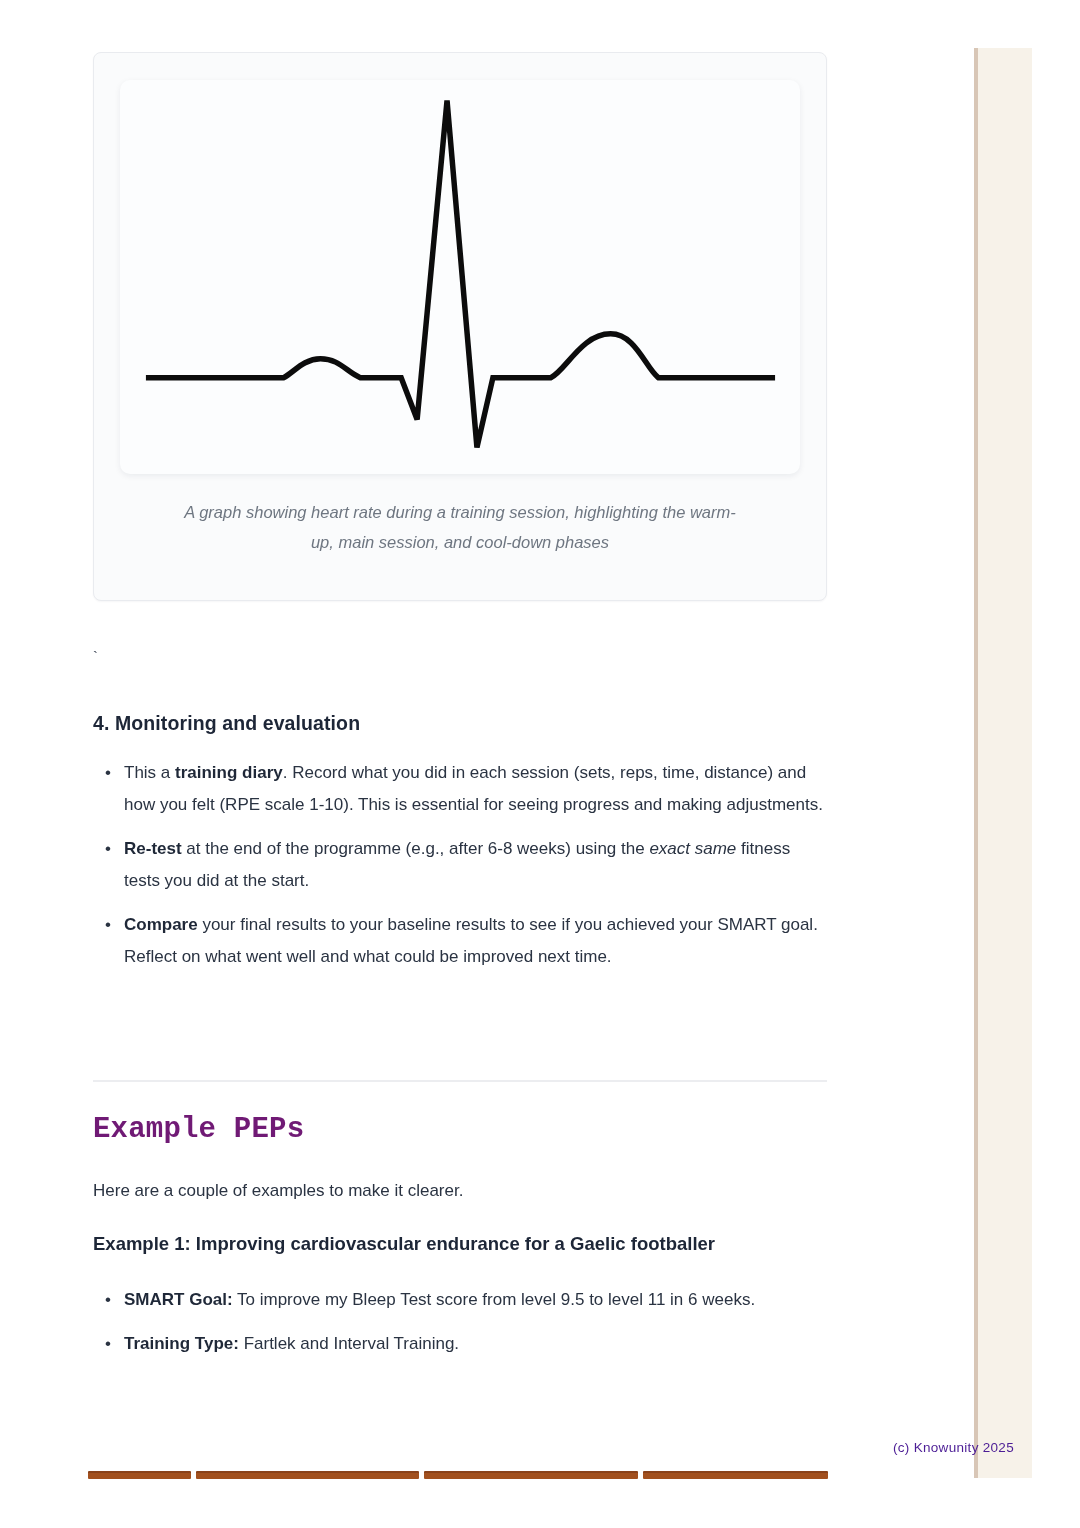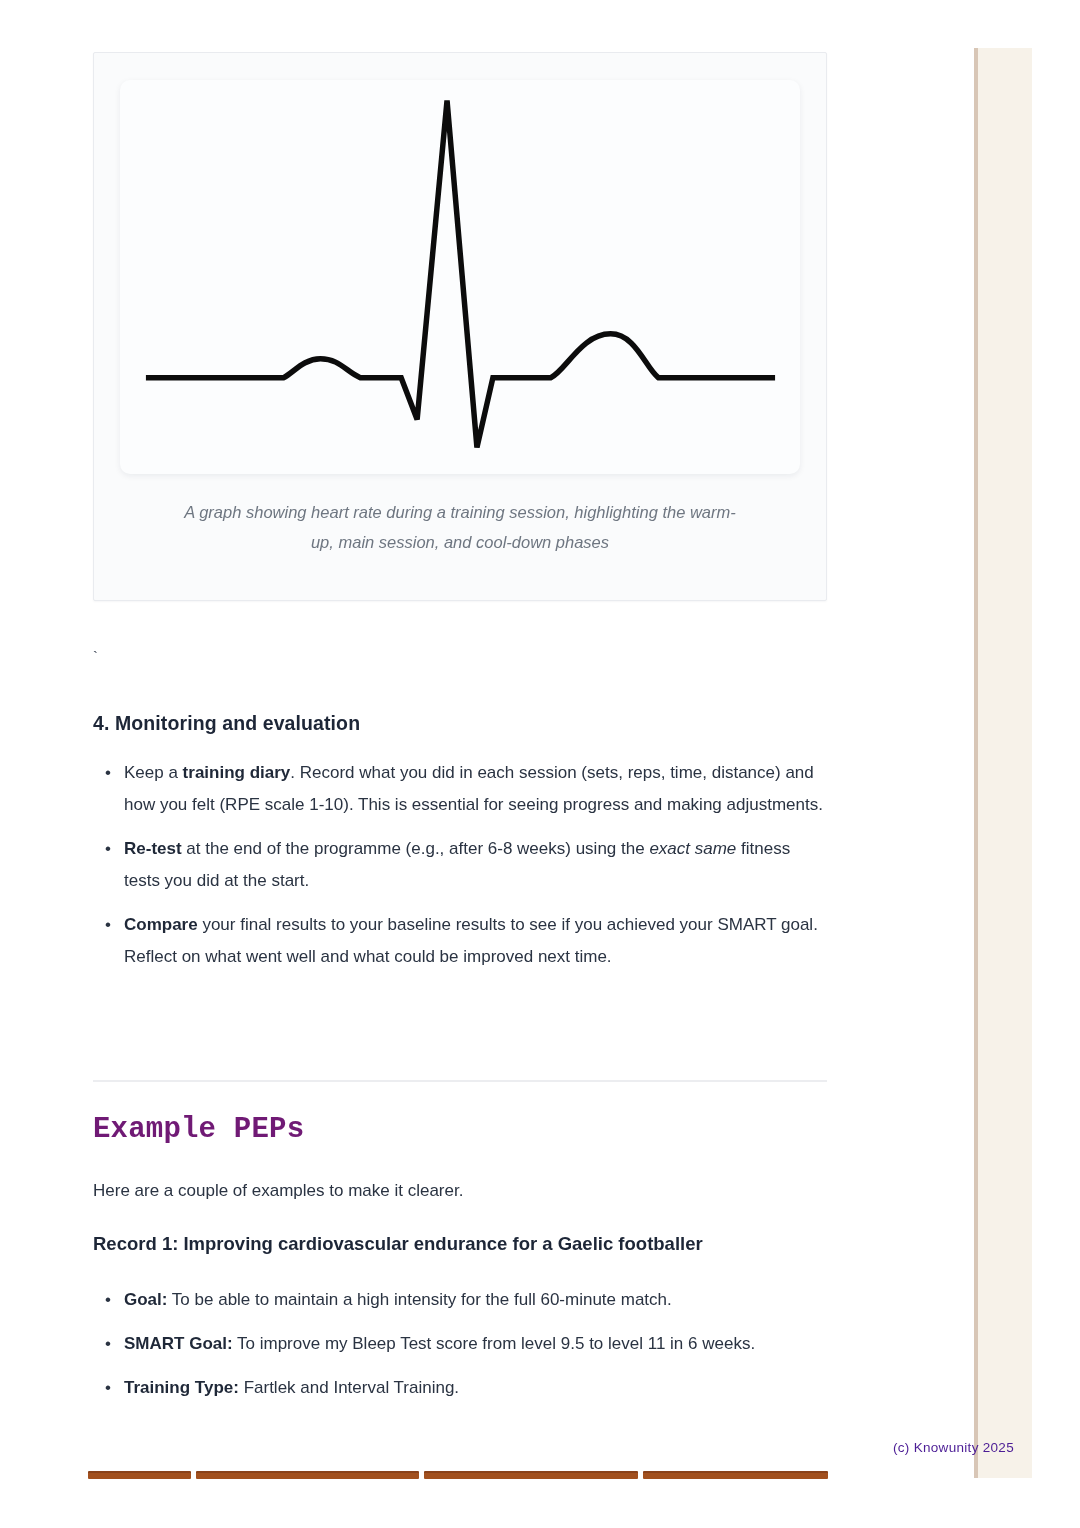--- a/index.html
+++ b/index.html
@@ -4,21 +4,21 @@
 <style>
   * { margin:0; padding:0; box-sizing:border-box; }
   html,body { width:1080px; height:1528px; background:#ffffff;
     font-family:"Liberation Sans", sans-serif; color:#2a3342; overflow:hidden; }
   .page { position:relative; width:1080px; height:1528px; }
 
   .content { position:absolute; left:93px; top:0; width:734px; }
 
   
   .figure-card { position:absolute; top:52px; left:0; width:734px; height:549px;
-    background:#fafbfc; border:1px solid #e9ebef; border-radius:2px;
+    background:#fafbfc; border:1px solid #e9ebef; border-radius:8px;
     padding:27px 26px 0 26px; box-shadow:0 1px 2px rgba(20,30,50,.04); }
   .figure-image { width:680px; height:394px; background:#fcfdfe; border-radius:10px;
     box-shadow:0 2px 6px rgba(20,30,50,.07); display:flex; align-items:center;
     justify-content:center; overflow:hidden; }
   .figure-caption { margin-top:23px; text-align:center; font-style:italic;
     color:#6e7681; font-size:16.5px; line-height:30px; }
 
   .stray-char { position:absolute; top:648px; left:0; font-size:15px; color:#3a4354; }
 
   .h-monitoring { position:absolute; top:712px; left:0; font-size:19.5px;
@@ -92,35 +92,34 @@
         <div>A graph showing heart rate during a training session, highlighting the warm-</div>
         <div>up, main session, and cool-down phases</div>
       </figcaption>
     </figure>
 
     <div class="stray-char">`</div>
 
     <h3 class="h-monitoring">4. Monitoring and evaluation</h3>
 
     <ul class="bullets bullets-monitoring">
-      <li><span>Keep a </span><span class="run-b">training diary</span><span>. Record what you did in each session (sets, reps, time, distance) and how you felt (RPE scale 1-10). This is essential for seeing progress and making adjustments.</span></li>
+      <li><span>This a </span><span class="run-b">training diary</span><span>. Record what you did in each session (sets, reps, time, distance) and how you felt (RPE scale 1-10). This is essential for seeing progress and making adjustments.</span></li>
       <li><span class="run-b">Re-test</span><span> at the end of the programme (e.g., after 6-8 weeks) using the </span><span class="run-i">exact same</span><span> fitness tests you did at the start.</span></li>
       <li><span class="run-b">Compare</span><span> your final results to your baseline results to see if you achieved your SMART goal. Reflect on what went well and what could be improved next time.</span></li>
     </ul>
 
     <div class="divider"></div>
 
     <h2 class="h-example-peps">Example PEPs</h2>
 
     <p class="intro-text">Here are a couple of examples to make it clearer.</p>
 
-    <h4 class="h-example1">Record 1: Improving cardiovascular endurance for a Gaelic footballer</h4>
+    <h4 class="h-example1">Example 1: Improving cardiovascular endurance for a Gaelic footballer</h4>
 
     <ul class="bullets bullets-example">
-      <li><span class="run-b">Goal:</span><span> To be able to maintain a high intensity for the full 60-minute match.</span></li>
       <li><span class="run-b">SMART Goal:</span><span> To improve my Bleep Test score from level 9.5 to level 11 in 6 weeks.</span></li>
       <li><span class="run-b">Training Type:</span><span> Fartlek and Interval Training.</span></li>
     </ul>
 
     <div class="table-top-border">
       <div class="seg seg1"></div>
       <div class="seg seg2"></div>
       <div class="seg seg3"></div>
       <div class="seg seg4"></div>
     </div>

